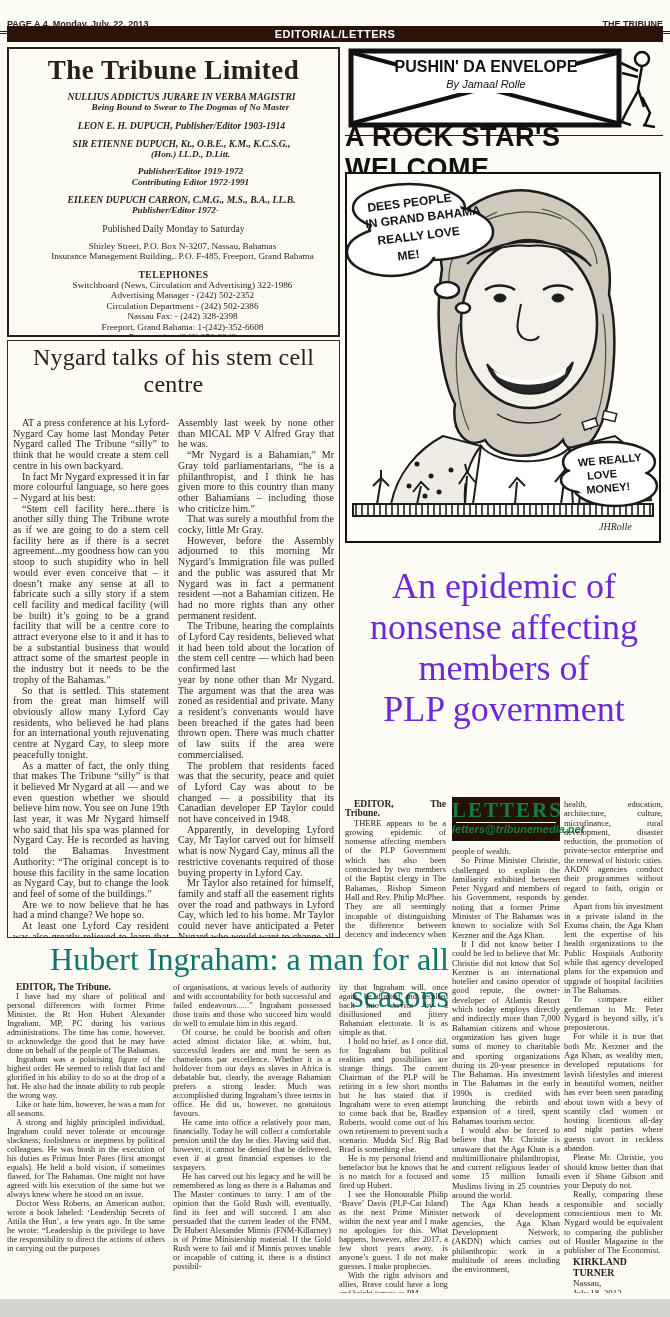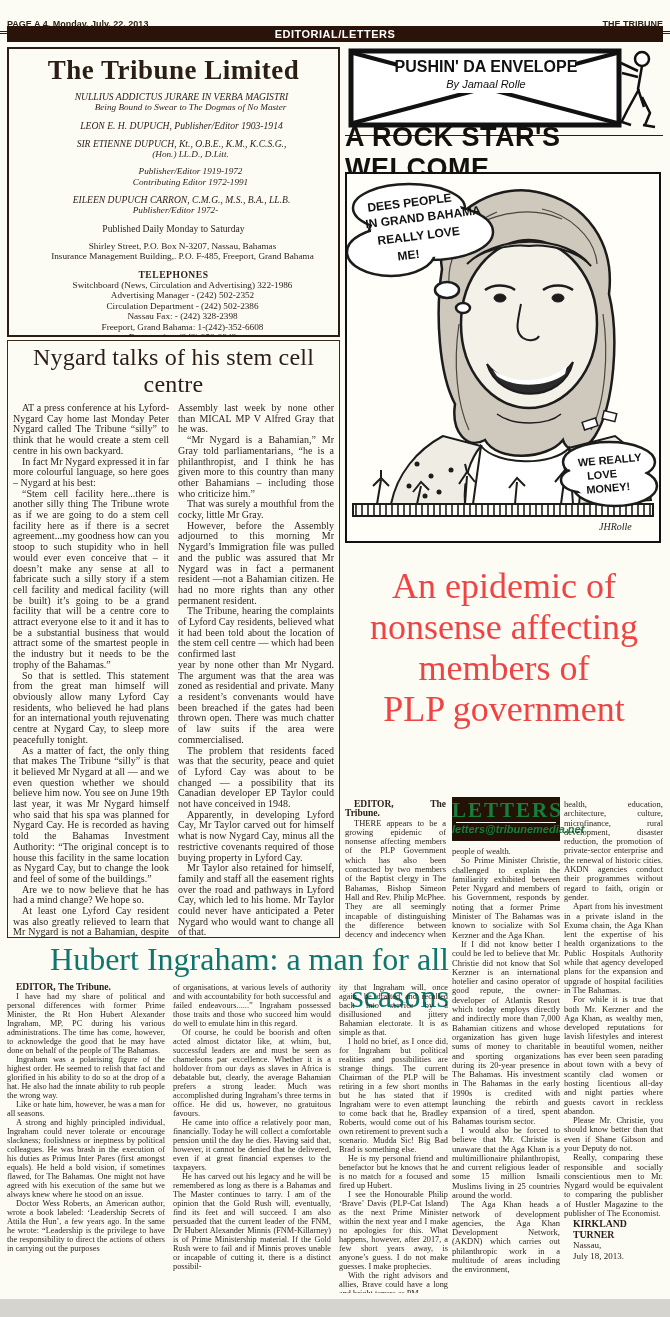--- a/index.html
+++ b/index.html
@@ -9,42 +9,42 @@
   #topbar{position:absolute;left:0;top:0;width:670px;height:34px;border-bottom:3px double #2b1e14;
           display:flex;justify-content:space-between;align-items:flex-end;box-sizing:border-box;
           font-family:"Liberation Sans",sans-serif;font-size:9px;font-weight:bold;padding:0 7px 2px 7px;}
   #sectionbar{position:absolute;left:7px;top:26px;width:656px;height:16px;background:#2a140a;color:#fff;
           font-family:"Liberation Sans",sans-serif;font-weight:bold;font-size:11px;letter-spacing:.5px;
           display:flex;align-items:center;justify-content:center;}
   
   #masthead{position:absolute;left:7px;top:47px;width:333px;height:290px;border:2px solid #2b1e14;
           box-sizing:border-box;text-align:center;overflow:hidden;padding-top:4px;}
   #masthead .mh-title{font-size:27px;font-weight:bold;letter-spacing:.5px;margin:2px 0 5px 0;}
-  #masthead .it{font-style:italic;font-weight:normal;padding-left:16px;}
+  #masthead .it{font-style:italic;font-weight:bold;padding-left:16px;}
   #masthead .s10{font-size:9.6px;line-height:11px;}
   #masthead .s9{font-size:9.2px;line-height:10.5px;margin-left:18px;}
   #masthead .gap{height:7px;}
   
   #nygard{position:absolute;left:7px;top:340px;width:333px;height:598px;border:1px solid #3a2a1c;
           box-sizing:border-box;overflow:hidden;}
-  #nygard h2{font-size:24px;font-weight:400;text-align:center;margin:3px 2px 5px 2px;letter-spacing:.2px;}
+  #nygard h2{font-size:24px;font-weight:400;text-align:center;margin:3px 2px 20px 2px;letter-spacing:.2px;}
   #nygard .cols{column-count:2;column-gap:9px;padding:0 5px;height:556px;overflow:hidden;
           font-size:10px;line-height:10.7px;text-align:justify;}
   .art p{margin:0;text-indent:9px;}
   .art p.cont{text-indent:0;}
   
   #strip{position:absolute;left:345px;top:45px;width:318px;height:88px;}
   #rockstar{position:absolute;left:345px;top:135px;width:318px;height:34px;border-top:1px solid #2b1e14;
           font-family:"Liberation Sans",sans-serif;font-weight:bold;font-size:27px;letter-spacing:.5px;
           display:flex;align-items:center;justify-content:center;color:#14100d;}
   #cartoonbox{position:absolute;left:345px;top:172px;width:316px;height:371px;border:2px solid #111;
           box-sizing:border-box;background:#fffef9;}
   
   #epidemic-headline{position:absolute;left:345px;top:566px;width:318px;text-align:center;
-          font-size:36px;line-height:41px;color:#ef4444;}
+          font-size:36px;line-height:41px;color:#6d28d9;}
   .letcol{position:absolute;font-size:8.5px;line-height:9.3px;text-align:justify;overflow:hidden;}
   .ed-label{font-weight:bold;font-size:9.5px;margin-bottom:6px;text-indent:0;}
   #let-col1{left:345px;top:800px;width:101px;height:138px;}
   #lettersbox{position:absolute;left:452px;top:797px;width:108px;height:44px;background:#241206;color:#15803d;
           text-align:center;box-sizing:border-box;padding-top:1px;}
   #lettersbox .lb-title{font-size:21px;letter-spacing:2px;font-weight:bold;line-height:24px;}
   #lettersbox .lb-rule{border-top:1px solid #fff;margin:0 4px;}
   #lettersbox .lb-email{font-family:"Liberation Sans",sans-serif;font-size:11px;font-weight:bold;line-height:12px;font-style:italic;}
   #let-col2{left:452px;top:847px;width:108px;height:446px;}
   #let-col3{left:564px;top:800px;width:99px;height:493px;}
@@ -277,20 +277,21 @@
     <p class="cont">people of wealth.</p>
     <p>So Prime Minister Christie, challenged to explain the familiarity exhibited between Peter Nygard and members of his Government, responds by noting that a former Prime Minister of The Bahamas was known to socialize with Sol Kerzner and the Aga Khan.</p>
     <p>If I did not know better I could be led to believe that Mr. Christie did not know that Sol Kerzner is an international hotelier and casino operator of good repute, the owner-developer of Atlantis Resort which today employs directly and indirectly more than 7,000 Bahamian citizens and whose organization has given huge sums of money to charitable and sporting organizations during its 20-year presence in The Bahamas. His investment in The Bahamas in the early 1990s is credited with launching the rebirth and expansion of a tired, spent Bahamas tourism sector.</p>
     <p>I would also be forced to believe that Mr. Christie is unaware that the Aga Khan is a multimillionaire philanthropist, and current religious leader of some 15 million Ismaili Muslims living in 25 countries around the world.</p>
     <p>The Aga Khan heads a network of development agencies, the Aga Khan Development Network,(AKDN) which carries out philanthropic work in a multitude of areas including the environment,</p>
   </div>
 
   <div id="let-col3" class="letcol art">
     <p class="cont">health, education, architecture, culture, microfinance, rural development, disaster reduction, the promotion of private-sector enterprise and the renewal of historic cities. AKDN agencies conduct their programmes without regard to faith, origin or gender.</p>
     <p>Apart from his investment in a private island in the Exuma chain, the Aga Khan lent the expertise of his health organizations to the Public Hospitals Authority while that agency developed plans for the expansion and upgrade of hospital facilities in The Bahamas.</p>
+    <p>To compare either gentleman to Mr. Peter Nygard is beyond silly, it’s preposterous.</p>
     <p>For while it is true that both Mr. Kerzner and the Aga Khan, as wealthy men, developed reputations for lavish lifestyles and interest in beautiful women, neither has ever been seen parading about town with a bevy of scantily clad women or hosting licentious all-day and night parties where guests cavort in reckless abandon.</p>
     <p>Please Mr. Christie, you should know better than that even if Shane Gibson and your Deputy do not.</p>
     <p>Really, comparing these responsible and socially conscientious men to Mr. Nygard would be equivalent to comparing the publisher of Hustler Magazine to the publisher of The Economist.</p>
     <p class="sig">KIRKLAND</p>
     <p class="sig" style="margin-top:0;">TURNER</p>
     <p class="sig-sub">Nassau,</p>
     <p class="sig-sub">July 18, 2013.</p>
   </div>
 
   <div id="ing-title">

